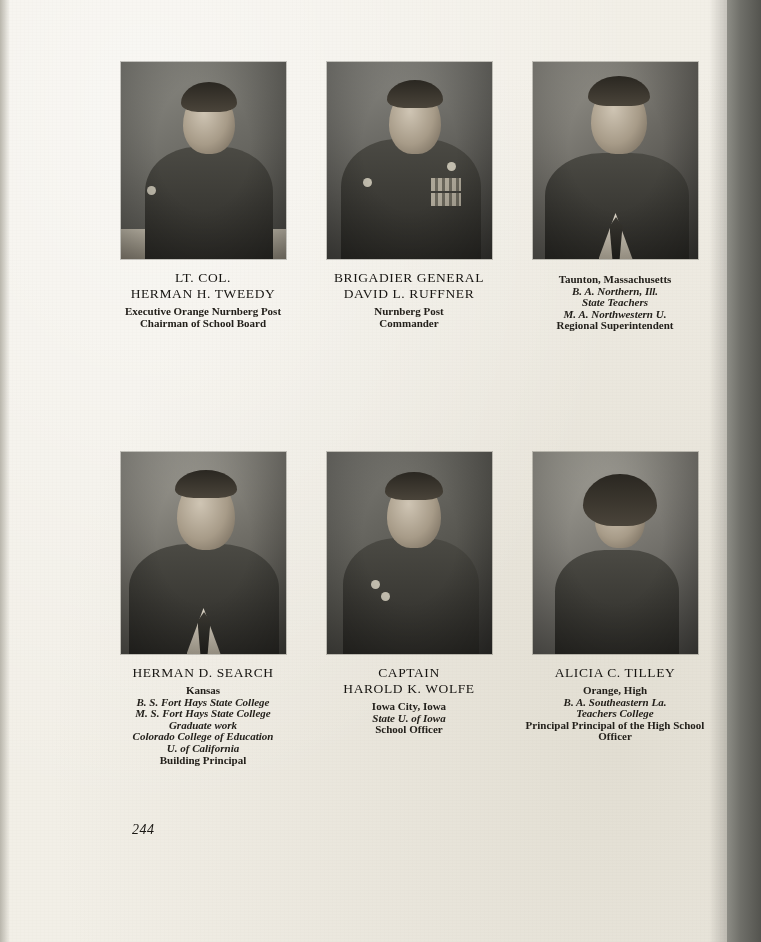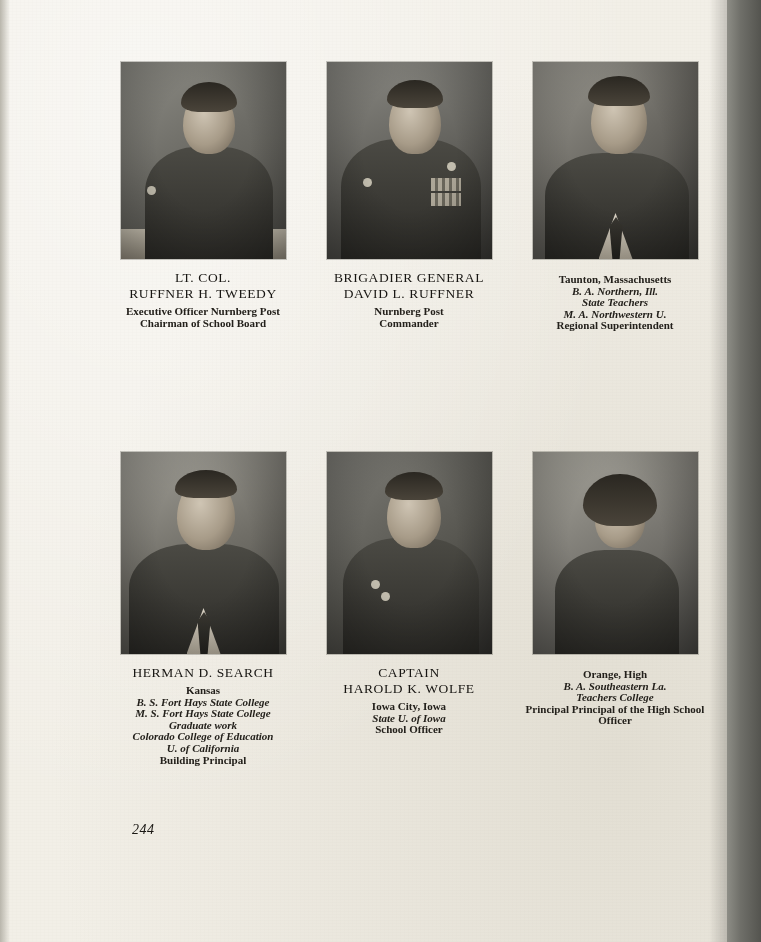--- a/index.html
+++ b/index.html
@@ -213,23 +213,23 @@
         <div class="portrait bg-a">
           <div class="fig-desk" style="height:30px;"></div>
           <div class="fig-body" style="left:24px; width:128px; height:112px;"></div>
           <div class="fig-head" style="left:62px; top:28px; width:52px; height:64px;"></div>
           <div class="fig-hair" style="left:60px; top:20px; width:56px; height:30px;"></div>
           <div class="fig-insignia" style="left:26px; top:124px;"></div>
           <div class="vig"></div>
         </div>
         <div class="caption">
           <div class="cap-name">LT. COL.</div>
-          <div class="cap-name">RUFFNER H. TWEEDY</div>
-          <div class="cap-lines">
-            <div class="cap-line">Executive Officer Nurnberg Post</div>
+          <div class="cap-name">HERMAN H. TWEEDY</div>
+          <div class="cap-lines">
+            <div class="cap-line">Executive Orange Nurnberg Post</div>
             <div class="cap-line">Chairman of School Board</div>
           </div>
         </div>
       </div>
 
       <div class="entry">
         <div class="portrait bg-b">
           <div class="fig-body" style="left:14px; width:140px; height:120px;"></div>
           <div class="fig-head" style="left:62px; top:26px; width:52px; height:66px;"></div>
           <div class="fig-hair" style="left:60px; top:18px; width:56px; height:28px;"></div>
@@ -317,20 +317,21 @@
       </div>
 
       <div class="entry">
         <div class="portrait tall bg-f">
           <div class="fig-body" style="left:22px; width:124px; height:104px;"></div>
           <div class="fig-head" style="left:62px; top:34px; width:50px; height:62px;"></div>
           <div class="fig-hair" style="left:50px; top:22px; width:74px; height:52px; border-radius:50% 50% 40% 40% / 60% 60% 40% 40%;"></div>
           <div class="vig"></div>
         </div>
         <div class="caption">
+          <div class="cap-name">ALICIA C. TILLEY</div>
           <div class="cap-lines">
             <div class="cap-line">Orange, High</div>
             <div class="cap-line it">B. A. Southeastern La.</div>
             <div class="cap-line it">Teachers College</div>
             <div class="cap-line">Principal Principal of the High School</div>
             <div class="cap-line">Officer</div>
           </div>
         </div>
       </div>
 

